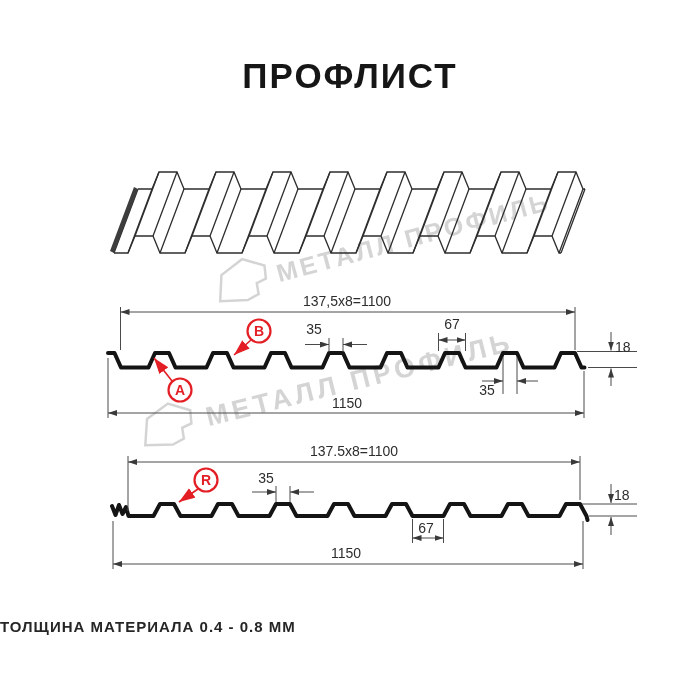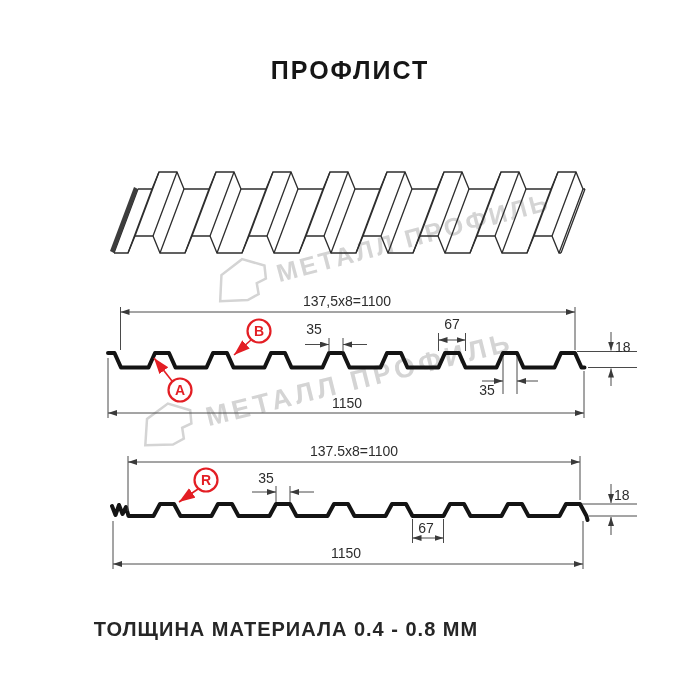--- a/index.html
+++ b/index.html
@@ -1,23 +1,23 @@
 <!DOCTYPE html>
 <html><head>
 <meta charset="utf-8">
 <style>
   html,body{margin:0;padding:0;background:#ffffff;}
   .canvas{position:relative;width:700px;height:700px;background:#ffffff;overflow:hidden;
           font-family:"Liberation Sans",sans-serif;}
   .page-title{position:absolute;top:56px;left:0;width:700px;text-align:center;
-              font-size:25px;font-weight:bold;letter-spacing:2px;color:#161616;}
+              font-size:35px;font-weight:bold;letter-spacing:2px;color:#161616;}
   .page-subtitle{position:absolute;top:103px;left:0;width:700px;text-align:center;
               font-size:17px;font-weight:bold;letter-spacing:1px;color:#222;}
-  .footer-note{position:absolute;top:618px;left:0;width:572px;text-align:center;
-              font-size:20px;font-weight:bold;letter-spacing:1px;color:#262626;}
+  .footer-note{position:absolute;top:618px;left:0;width:572px;
+              font-size:15px;font-weight:bold;letter-spacing:1px;color:#262626;}
   svg.drawing{position:absolute;left:0;top:0;}
   .dim-text{font-family:"Liberation Sans",sans-serif;font-size:14px;fill:#2d2d2d;}
   .lbl-text{font-family:"Liberation Sans",sans-serif;font-size:14px;font-weight:bold;fill:#e31e24;}
   .wm-text{font-family:"Liberation Sans",sans-serif;font-weight:bold;fill:#d4d4d4;}
 </style>
 </head>
 <body>
 
 <div class="canvas">
 

